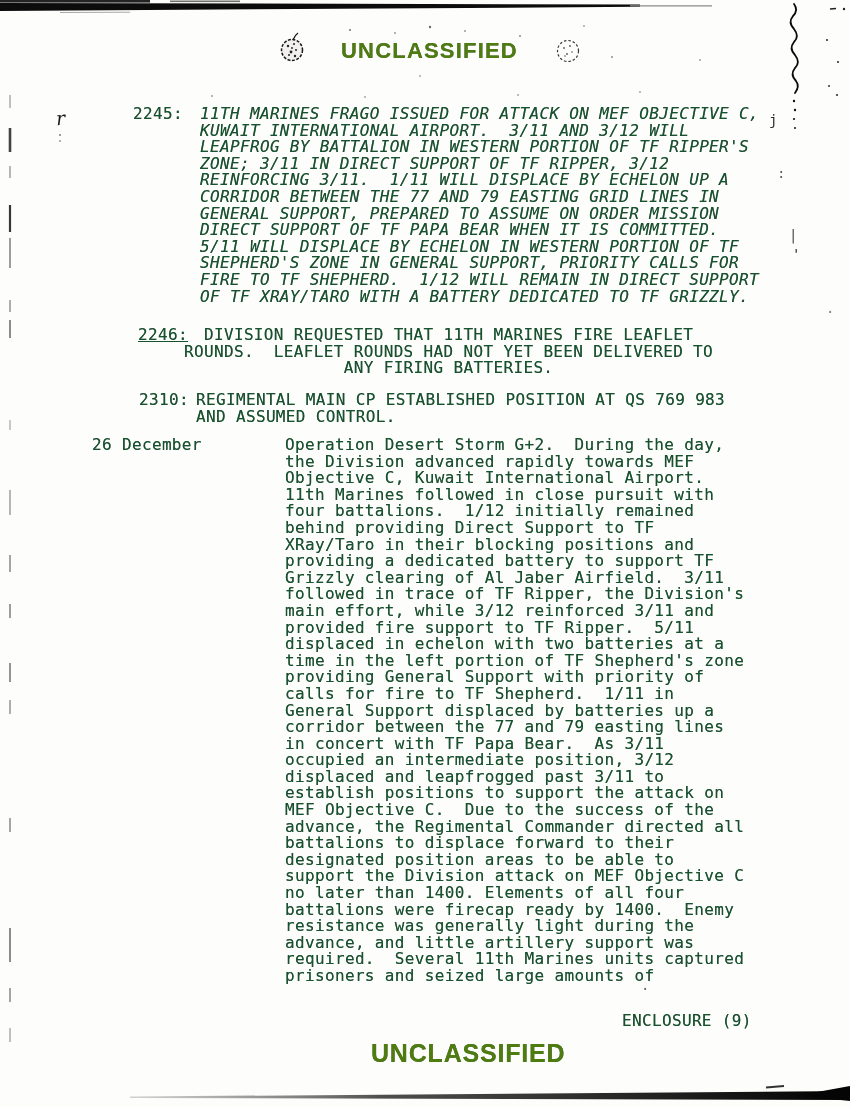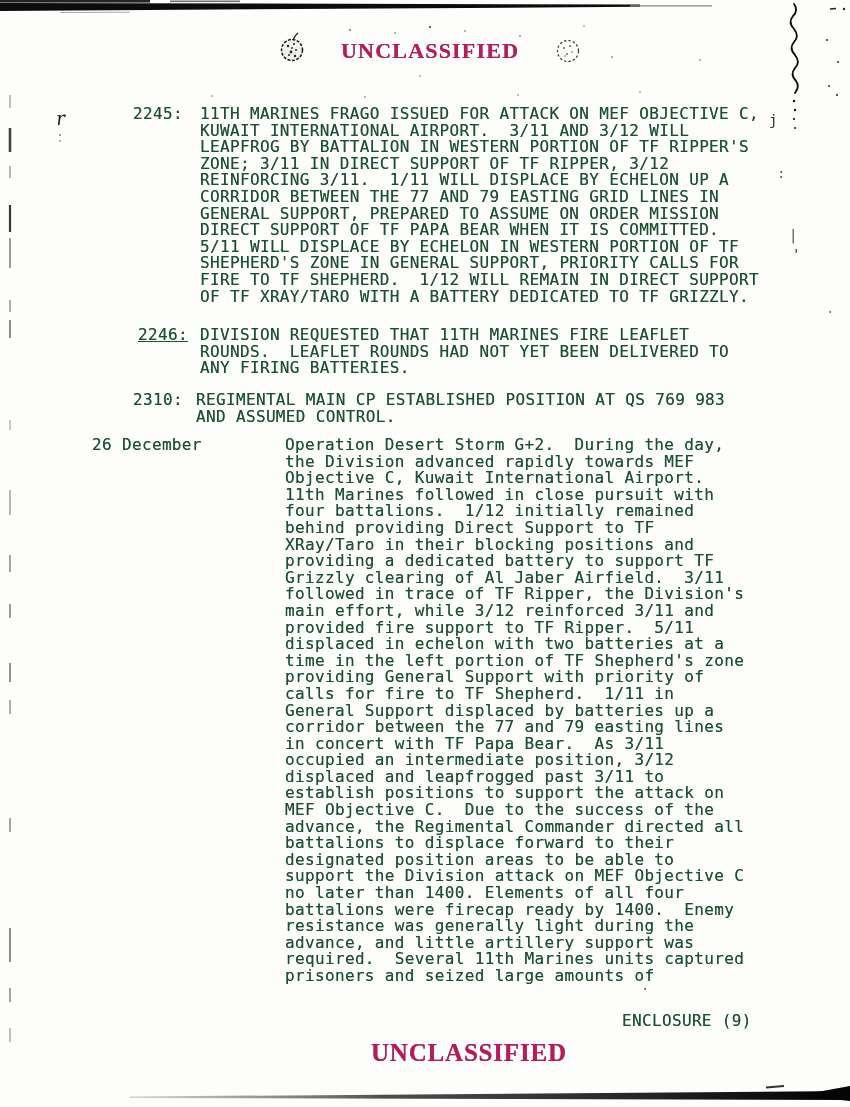--- a/index.html
+++ b/index.html
@@ -9,22 +9,22 @@
     font-family:"DejaVu Sans Mono",monospace;
   }
   .abs{position:absolute;}
   .mono{
     font-family:"DejaVu Sans Mono",monospace;
     font-size:16px;line-height:16.6px;letter-spacing:0.35px;
     color:#14532d;white-space:pre;
     text-shadow:0 0 0.5px rgba(20,20,20,0.55);
   }
   .heading{
-    font-family:Liberation Serif, serif;
-    font-weight:bold;color:#be185d;white-space:pre;
+    font-family:Liberation Sans, sans-serif;
+    font-weight:bold;color:#4d7c0f;white-space:pre;
     text-shadow:0 0 0.6px rgba(0,0,0,0.6);
   }
   .hdr{font-size:22px;letter-spacing:1.2px;}
   .ftr{font-size:25px;letter-spacing:0.8px;}
   .handwrite{
     font-family:"DejaVu Serif",serif;font-style:italic;
     color:#1a1a1a;font-size:19px;transform:rotate(-4deg);
   }
   .stray{
     position:absolute;font-family:"DejaVu Sans Mono",monospace;
@@ -130,39 +130,39 @@
     <circle cx="640" cy="92" r="0.9" opacity="0.5"></circle>
       <circle cx="60" cy="135" r="1.0" opacity="0.7"></circle>
     <circle cx="60" cy="141" r="0.9" opacity="0.6"></circle>
       <circle cx="281" cy="250" r="0.9" opacity="0.4"></circle>
   </g>
 </svg>
 
 <div class="abs heading hdr" style="left:341px;top:38px;">UNCLASSIFIED</div>
 
 <div class="abs mono" style="left:133px;top:106px;">2245:</div>
-<div class="abs mono" style="left:200px;top:106px;">11TH MARINES FRAGO ISSUED FOR ATTACK ON MEF OBJECTIVE C,
+<div class="abs mono" style="left:200px;top:106px;font-style:italic;">11TH MARINES FRAGO ISSUED FOR ATTACK ON MEF OBJECTIVE C,
 KUWAIT INTERNATIONAL AIRPORT.  3/11 AND 3/12 WILL
 LEAPFROG BY BATTALION IN WESTERN PORTION OF TF RIPPER'S
 ZONE; 3/11 IN DIRECT SUPPORT OF TF RIPPER, 3/12
 REINFORCING 3/11.  1/11 WILL DISPLACE BY ECHELON UP A
 CORRIDOR BETWEEN THE 77 AND 79 EASTING GRID LINES IN
 GENERAL SUPPORT, PREPARED TO ASSUME ON ORDER MISSION
 DIRECT SUPPORT OF TF PAPA BEAR WHEN IT IS COMMITTED.
 5/11 WILL DISPLACE BY ECHELON IN WESTERN PORTION OF TF
 SHEPHERD'S ZONE IN GENERAL SUPPORT, PRIORITY CALLS FOR
 FIRE TO TF SHEPHERD.  1/12 WILL REMAIN IN DIRECT SUPPORT
 OF TF XRAY/TARO WITH A BATTERY DEDICATED TO TF GRIZZLY.</div>
 
 <div class="abs mono" style="left:138px;top:327px;text-decoration:underline;">2246:</div>
-<div class="abs mono" style="left:200px;top:327px;">DIVISION REQUESTED THAT 11TH MARINES FIRE LEAFLET
+<div class="abs mono" style="left:184px;top:327px;text-align:center;">DIVISION REQUESTED THAT 11TH MARINES FIRE LEAFLET
 ROUNDS.  LEAFLET ROUNDS HAD NOT YET BEEN DELIVERED TO
 ANY FIRING BATTERIES.</div>
 
-<div class="abs mono" style="left:133px;top:392px;">2310:</div>
+<div class="abs mono" style="left:139px;top:392px;">2310:</div>
 <div class="abs mono" style="left:196px;top:392px;">REGIMENTAL MAIN CP ESTABLISHED POSITION AT QS 769 983
 AND ASSUMED CONTROL.</div>
 
 <div class="abs mono" style="left:92px;top:437px;">26 December</div>
 <div class="abs mono" style="left:285px;top:437px;">Operation Desert Storm G+2.  During the day,
 the Division advanced rapidly towards MEF
 Objective C, Kuwait International Airport.
 11th Marines followed in close pursuit with
 four battalions.  1/12 initially remained
 behind providing Direct Support to TF

